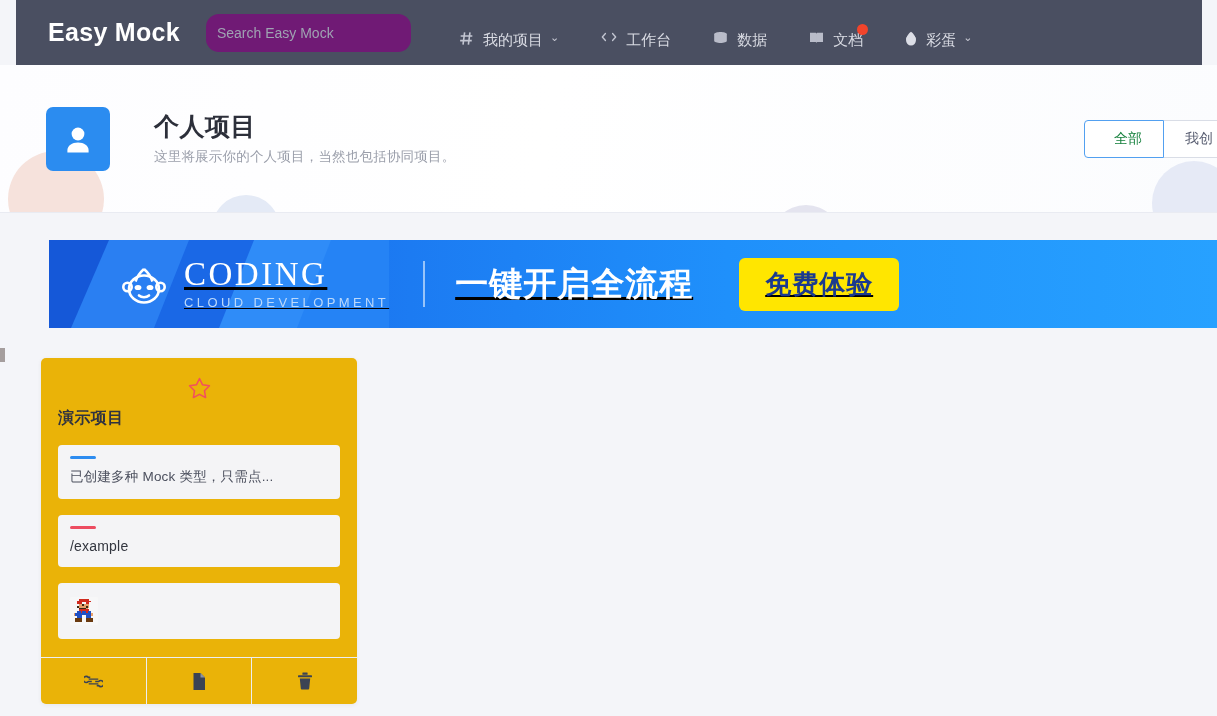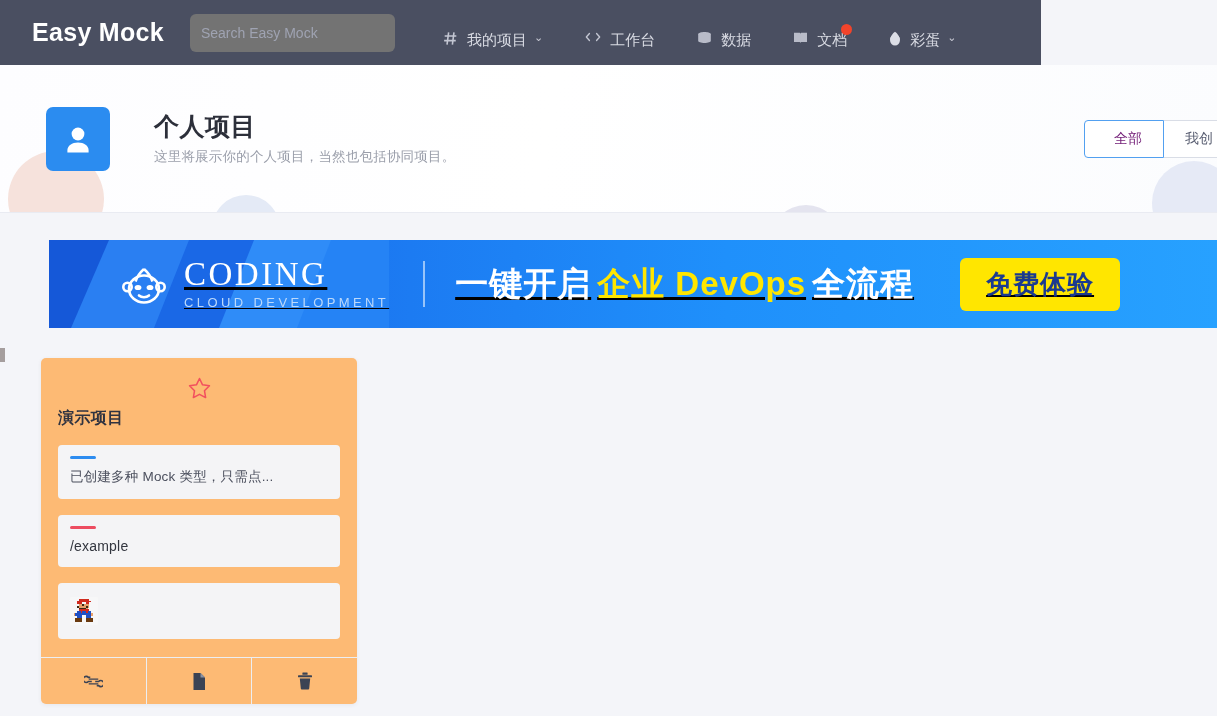--- a/index.html
+++ b/index.html
@@ -6,38 +6,38 @@
   html, body {
     width: 1217px; height: 716px;
     overflow: hidden;
     background: #f4f5f9;
     font-family: "Liberation Sans", "DejaVu Sans", sans-serif;
     -webkit-font-smoothing: antialiased;
   }
 
   
   .navbar {
-    position: absolute; top: 0; left: 0;
-    width: 1041px; height: 65px;
+    position: absolute; top: 0; left: 16px;
+    width: 1186px; height: 65px;
     background: #4a4f61;
     display: flex; align-items: center;
   }
   .brand {
     margin-left: 32px;
     color: #ffffff;
     font-size: 25px;
     font-weight: bold;
     letter-spacing: .3px;
     white-space: nowrap;
   }
   .search-box {
     margin-left: 26px;
     width: 205px; height: 38px;
-    background: #737373;
-    border: none; border-radius: 6px;
+    background: #701a75;
+    border: none; border-radius: 13px;
     color: #d6d8e0;
     font-size: 14px;
     padding: 0 11px;
     font-family: "Liberation Sans", sans-serif;
   }
   .search-box::placeholder { color: #9fa3b2; }
 
   .nav-items { display: flex; align-items: center; margin-left: 48px; }
   .nav-item {
     display: flex; align-items: flex-start;
@@ -126,21 +126,21 @@
     background: #ffffff;
     border: 1px solid #d9dde6;
     font-size: 14px;
     color: #5b6073;
     white-space: nowrap;
     cursor: pointer;
     font-family: "Liberation Sans", sans-serif;
   }
   .filter-btn:first-child {
     border-radius: 4px 0 0 4px;
-    color: #701a75;
+    color: #15803d;
     border-color: #52a0f0;
     position: relative; z-index: 2; padding-left: 29px;
   }
   .filter-btn + .filter-btn {
     border-left: none;
     border-radius: 0;
   }
 
   
   .banner {
@@ -201,21 +201,21 @@
     border-radius: 6px;
     white-space: nowrap;
     cursor: pointer;
   }
 
   
   .card {
     position: absolute;
     top: 358px; left: 41px;
     width: 316px;
-    background: #fdba74;
+    background: #eab308;
     border-radius: 5px;
     box-shadow: 0 1px 4px rgba(40,50,80,.07);
     padding: 14px 17px 0 17px;
   }
   .card-star {
     text-align: center;
     height: 30px;
     line-height: 30px;
     cursor: pointer;
   }
@@ -401,21 +401,20 @@
       <div class="coding-word">
         <div class="cw-main">CODING</div>
         <div class="cw-sub">CLOUD DEVELOPMENT</div>
       </div>
     </div>
 
     <div class="divider-v"></div>
 
     <div class="headline">
       <span>一键开启</span>
-      <span class="hl-yellow">企业 DevOps</span>
       <span>全流程</span>
     </div>
 
     <div class="cta">免费体验</div>
   </div>
 </div>
 
 <div class="card">
   <div class="card-star">
     <svg width="23" height="22" viewBox="0 0 24 23" fill="none" stroke="#f2505e" stroke-width="1.6" stroke-linejoin="round">

